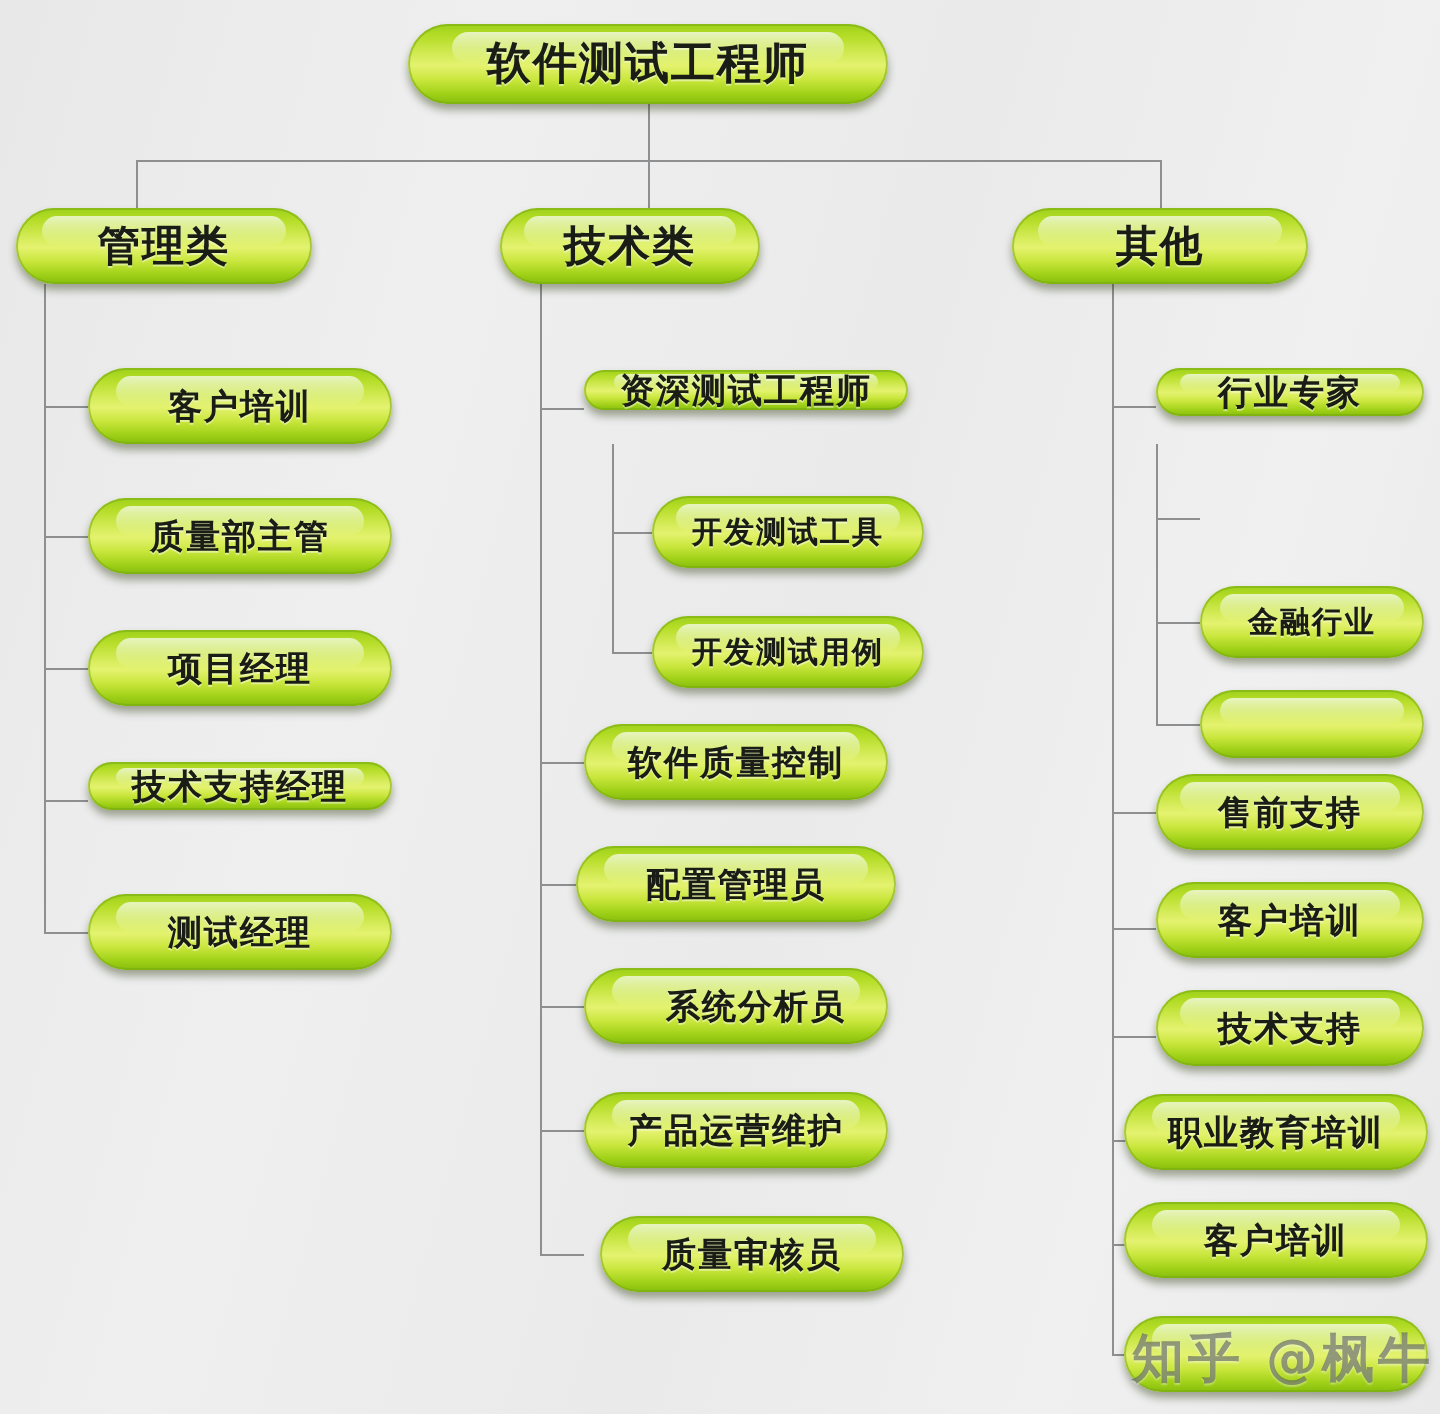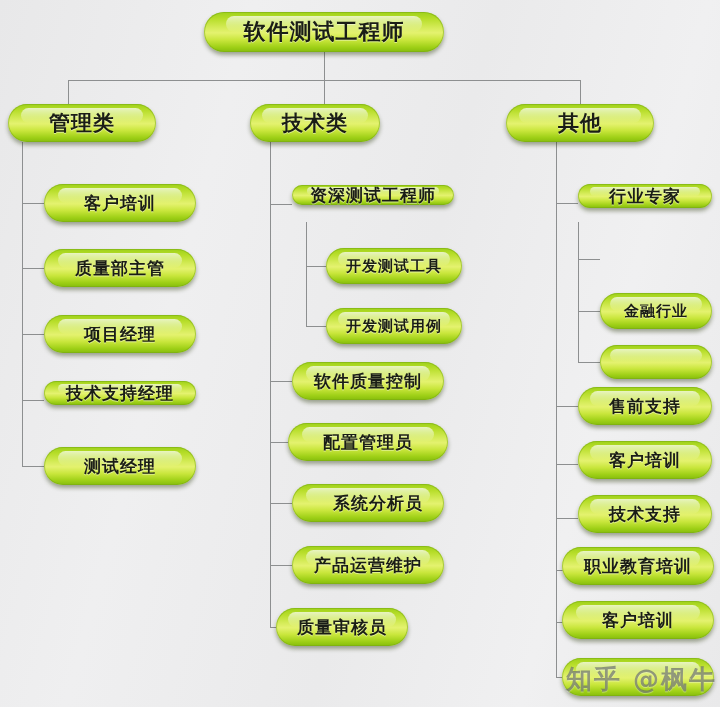--- a/index.html
+++ b/index.html
@@ -194,21 +194,21 @@
   </div>
   <div class="node leaf" style="left:288px; top:423px; width:160px; height:38px;">
     <span>配置管理员</span>
   </div>
   <div class="node leaf" style="left:292px; top:484px; width:152px; height:38px;padding-left:20px;">
     <span>系统分析员</span>
   </div>
   <div class="node leaf" style="left:292px; top:546px; width:152px; height:38px;">
     <span>产品运营维护</span>
   </div>
-  <div class="node leaf" style="left:276px; top:608px; width:132px; height:38px;">
+  <div class="node leaf" style="left:300px; top:608px; width:152px; height:38px;">
     <span>质量审核员</span>
   </div>
 
   <div class="node leaf" style="left:578px; top:184px; width:134px; height:24px;">
     <span>行业专家</span>
   </div>
   <div class="node sub" style="left:600px; top:293px; width:112px; height:36px;">
     <span>金融行业</span>
   </div>
   <div class="node sub blank" style="left:600px; top:345px; width:112px; height:34px;">

